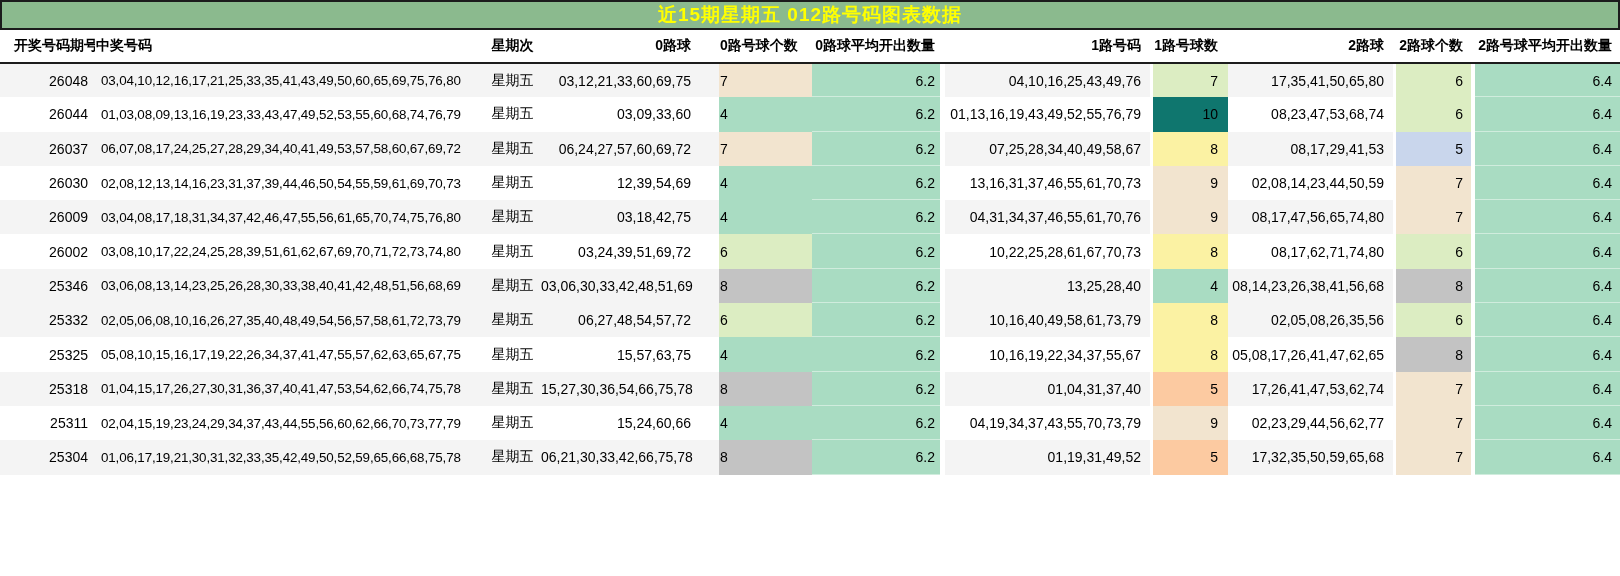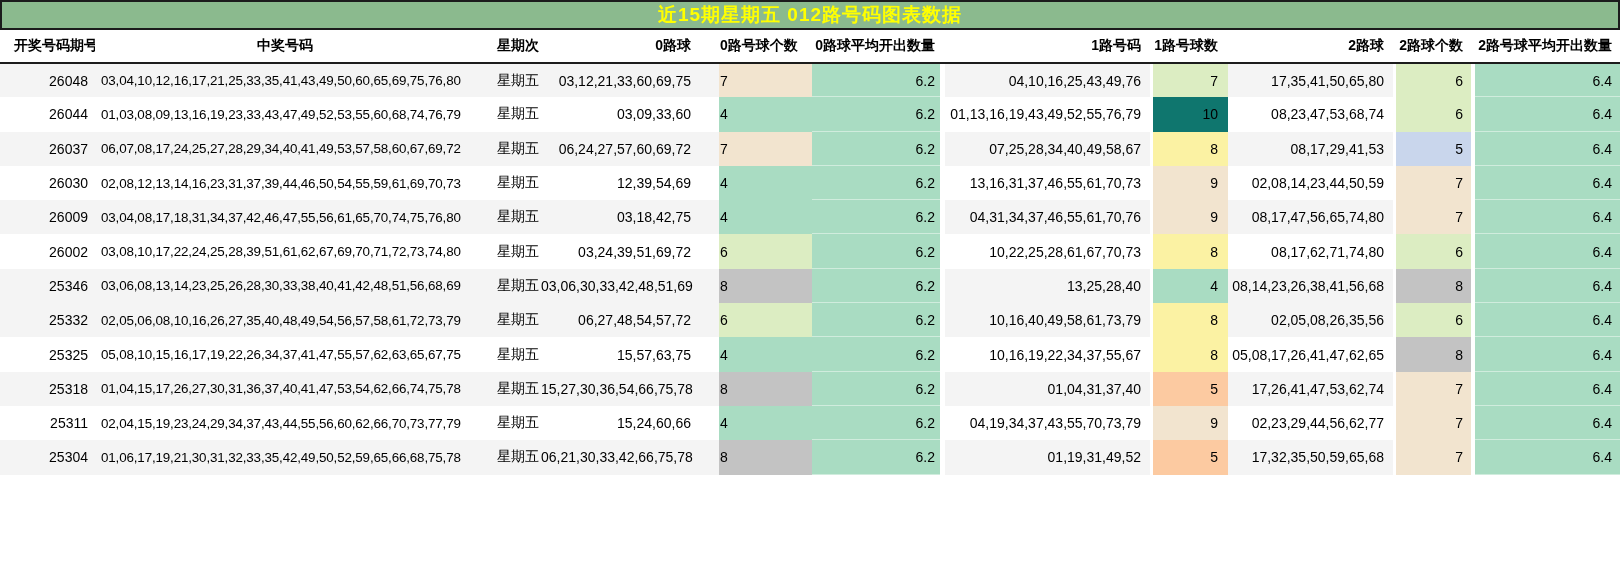--- a/index.html
+++ b/index.html
@@ -19,22 +19,22 @@
   tbody td{
     box-sizing:border-box;height:34.3px;white-space:nowrap;overflow:hidden;
     vertical-align:middle;color:#000;
   }
   tr.odd td{background:#f4f4f4;}
   tr.even td{background:#ffffff;}
   
   .col0{text-align:right;padding-right:7px;}
   th.col0{text-align:left;padding-left:14px;padding-right:0;}
   td.col1{text-align:left;padding-left:6px;font-size:13.4px;letter-spacing:-0.15px;}
-  th.col1{text-align:center;padding-right:6px;}
-  .col2{text-align:right;padding-left:6px;}
+  th.col1{text-align:left;padding-right:6px;}
+  .col2{text-align:center;padding-left:6px;}
   .col3{text-align:right;padding-right:28px;}
   .col4{text-align:left;padding-right:8px;}
   .col5{text-align:right;padding-right:10px;}
   .col6{text-align:right;padding-right:9px;}
   .col7{text-align:right;padding-right:10px;}
   .col8{text-align:right;padding-right:9px;}
   .col9{text-align:right;padding-right:8px;}
   .col10{text-align:right;padding-right:8px;}
   
   td.col5{box-shadow:inset -5px 0 0 #ffffff, inset 0 -1px 0 rgba(255,255,255,0.45);}

